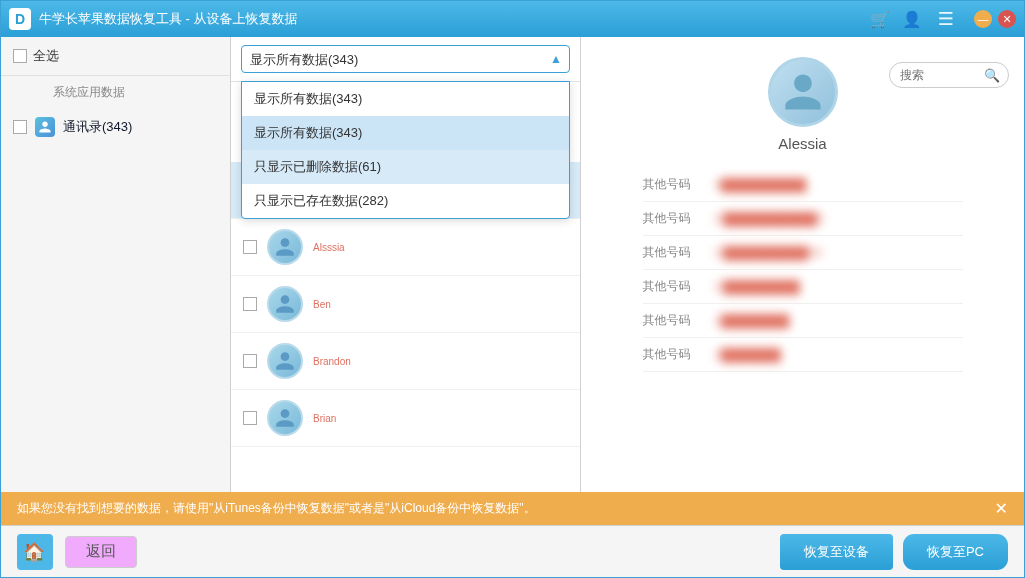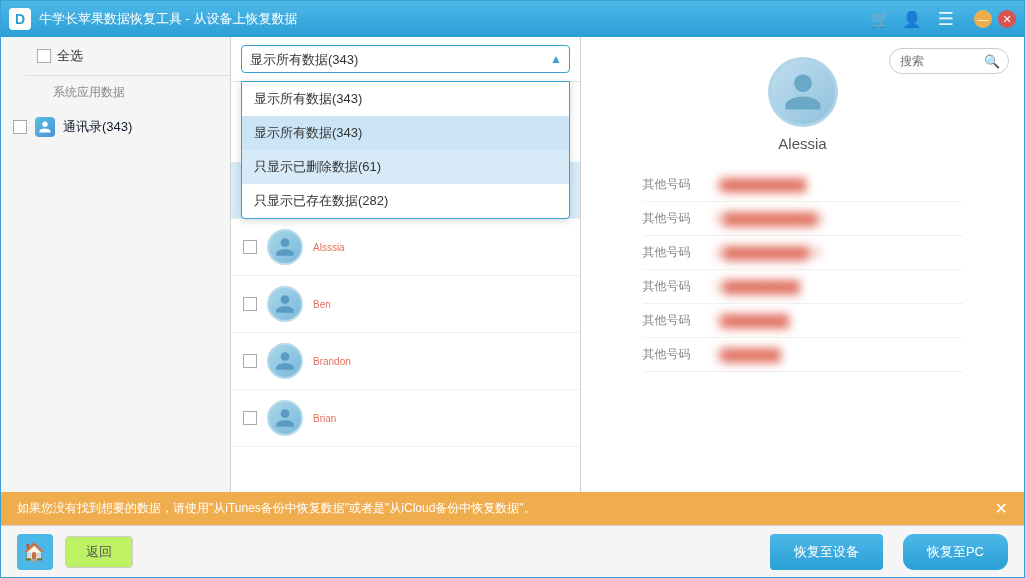--- a/index.html
+++ b/index.html
@@ -18,21 +18,21 @@
     .win-min { background: #f0ad4e; }
     .win-close { background: #d9534f; }
     .win-controls { display: flex; gap: 6px; margin-left: 8px; align-items: center; }
     .titlebar-menu-icon { color: #fff; font-size: 18px; cursor: pointer; margin-left: 4px; }
 
     
     .main-content { display: flex; flex: 1; overflow: hidden; }
 
     
     .sidebar { width: 230px; background: #f5f5f5; border-right: 1px solid #d0d0d0; display: flex; flex-direction: column; flex-shrink: 0; }
-    .sidebar-header { padding: 10px 12px; display: flex; align-items: center; gap: 6px; border-bottom: 1px solid #e0e0e0; margin-left: 24px; }
+    .sidebar-header { padding: 10px 12px; display: flex; align-items: center; gap: 6px; border-bottom: 1px solid #e0e0e0; }
     .checkbox { width: 14px; height: 14px; border: 1px solid #aaa; background: #fff; display: inline-flex; align-items: center; justify-content: center; flex-shrink: 0; }
     .sidebar-select-all { font-size: 13px; color: #333; }
     .sidebar-section-title { padding: 8px 12px; font-size: 12px; color: #888; margin-left: 40px; }
     .sidebar-item { padding: 8px 12px; display: flex; align-items: center; gap: 8px; cursor: pointer; }
     .sidebar-item-icon { width: 20px; height: 20px; background: linear-gradient(135deg, #5bc0de, #4a90d9); border-radius: 4px; display: flex; align-items: center; justify-content: center; font-size: 12px; color: #fff; flex-shrink: 0; }
     .sidebar-item-label { font-size: 13px; color: #0f172a; }
 
     
     .contact-list-panel { width: 350px; border-right: 1px solid #d0d0d0; display: flex; flex-direction: column; flex-shrink: 0; position: relative; }
 
@@ -66,23 +66,23 @@
     .detail-value { font-size: 12px; color: #e07060; flex: 1; }
     .detail-value.blurred { filter: blur(5px); user-select: none; color: #e07060; }
 
     
     .notification-bar { background: #f0ad4e; padding: 8px 16px; font-size: 12px; color: #fff; display: flex; align-items: center; justify-content: space-between; flex-shrink: 0; }
     .notification-close { cursor: pointer; font-size: 16px; color: #fff; line-height: 1; }
 
     
     .action-bar { height: 52px; background: #f5f5f5; border-top: 1px solid #d0d0d0; display: flex; align-items: center; padding: 0 16px; flex-shrink: 0; }
     .action-home { width: 36px; height: 36px; background: #4db8e8; border-radius: 4px; display: flex; align-items: center; justify-content: center; cursor: pointer; color: #fff; font-size: 18px; margin-right: 12px; }
-    .action-back-btn { height: 32px; padding: 0 20px; border: 1px solid #ccc; background: #bef264; border-radius: 4px; font-size: 13px; color: #555; cursor: pointer; }
+    .action-back-btn { height: 32px; padding: 0 20px; border: 1px solid #ccc; background: #f0abfc; border-radius: 4px; font-size: 15px; color: #555; cursor: pointer; }
     .action-spacer { flex: 1; }
-    .action-btn { height: 36px; padding: 0 24px; border: none; border-radius: 4px; font-size: 13px; cursor: pointer; color: #fff; margin-left: 20px; }
+    .action-btn { height: 36px; padding: 0 24px; border: none; border-radius: 4px; font-size: 13px; cursor: pointer; color: #fff; margin-left: 10px; }
     .btn-restore-device { background: linear-gradient(to bottom, #4db8e8, #2a9fd6); }
     .btn-restore-pc { background: linear-gradient(to bottom, #4db8e8, #2a9fd6); border-radius: 11px; }
 
     
     .top-search { position: relative; }
     .top-search input { height: 26px; border: 1px solid #ccc; border-radius: 13px; padding: 0 28px 0 10px; font-size: 12px; outline: none; width: 120px; }
     .top-search-icon { position: absolute; right: 8px; top: 50%; transform: translateY(-50%); color: #aaa; font-size: 13px; }
   </style>
 </head>
 <body>
@@ -194,21 +194,21 @@
           </div>
           <span class="contact-name">Brian</span>
         </div>
 
 
       </div>
     </div>
 
     <div class="detail-panel">
 
-      <div style="position:absolute; top:48px; right:16px; display:flex; align-items:flex-start;">
+      <div style="position:absolute; top:62px; right:16px; display:flex; align-items:flex-start;">
         <div class="top-search">
           <input type="text" class="" style="height: 26px; border: 1px solid rgb(204, 204, 204); border-radius: 13px; padding: 0px 28px 0px 10px; font-size: 12px; outline: none; width: 120px;" placeholder="搜索">
           <span class="top-search-icon">🔍</span>
         </div>
       </div>
 
       <div class="detail-avatar">
         <svg viewBox="0 0 24 24">
             <path d="M12 12c2.7 0 4.8-2.1 4.8-4.8S14.7 2.4 12 2.4 7.2 4.5 7.2 7.2 9.3 12 12 12zm0 2.4c-3.2 0-9.6 1.6-9.6 4.8v2.4h19.2v-2.4c0-3.2-6.4-4.8-9.6-4.8z"></path>
           </svg>

